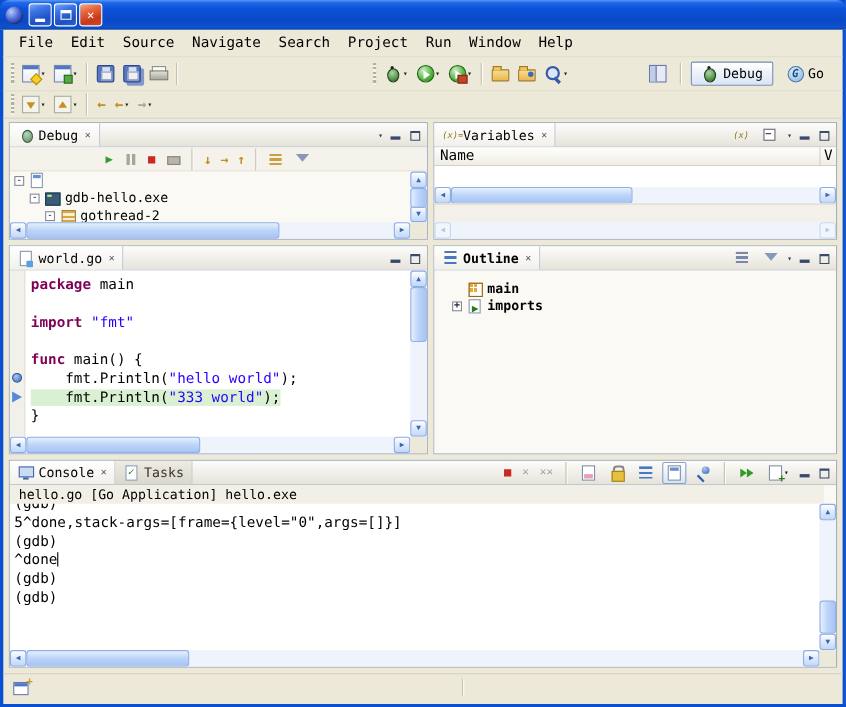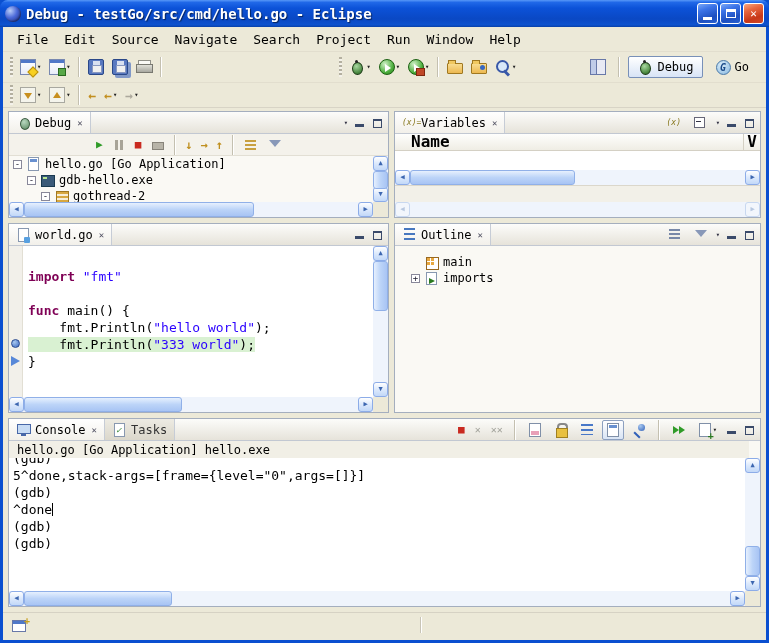--- a/index.html
+++ b/index.html
@@ -162,21 +162,21 @@
 .mark-breakpoint{width:9px;height:9px;border-radius:50%;background:radial-gradient(circle at 35% 30%,#A8C8F0,#3A68C0);border:1px solid #2A4A90;}
 .mark-instruction-pointer{width:0;height:0;border-top:5px solid transparent;border-bottom:5px solid transparent;border-left:9px solid #5888D8;}
 
 .cinfo{position:absolute;left:0;top:22px;right:11px;height:17px;display:flex;align-items:center;padding-left:8px;font-size:12px;background:#F1EFE6;}
 .cbody{position:absolute;left:0;top:39px;right:15px;bottom:15px;background:#FFF;overflow:hidden;}
 .cbody-inner{margin-top:-8px;}
 .cline{height:17px;line-height:17px;font-size:13px;white-space:pre;padding-left:4px;}
 .cursor{display:inline-block;width:1px;height:13px;background:#000;vertical-align:-2px;}
 
 .colheader{position:absolute;left:0;top:22px;right:0;height:17px;background:linear-gradient(#FEFEFC,#EFEDE4);
-  border-bottom:1px solid #D4D0C4;font-size:16px;line-height:16px;padding-left:16px;font-weight:bold;}
+  border-bottom:1px solid #D4D0C4;font-size:13px;line-height:16px;padding-left:5px;}
 .colv{position:absolute;right:0;top:0;height:17px;border-left:1px solid #D4D0C4;padding:0 3px;line-height:16px;}
 .varcontent{position:absolute;left:0;top:39px;right:0;height:19px;background:#FFF;}
 .vardetail{position:absolute;left:0;top:73px;right:0;bottom:15px;background:#F2F0E8;border-top:1px solid #DBD7CB;}
 
 .sb{position:absolute;background:#EFF4FC;}
 .sbbtn{position:absolute;width:15px;height:15px;border:1px solid #8CACE8;border-radius:3px;color:#3C66B0;
   background:linear-gradient(180deg,#FFFFFF,#DCE9FC 50%,#C2D8F8);font-size:7px;line-height:13px;text-align:center;}
 .sbthumb{position:absolute;border:1px solid #90B0E8;border-radius:3px;
   background:linear-gradient(180deg,#E6F0FE,#BCD4F8 50%,#A8C4F4);}
 .sbv .sbthumb{left:0;width:15px;background:linear-gradient(90deg,#E6F0FE,#BCD4F8 50%,#A8C4F4);}
@@ -187,21 +187,20 @@
 .statusbar{position:absolute;left:0;top:585px;width:763px;height:25px;border-top:1px solid #D6D2C4;
   display:flex;align-items:center;padding:0 6px;gap:8px;}
 .ssep{width:2px;height:16px;border-left:1px solid #C8C4B6;border-right:1px solid #FFF;}
 .sflex{flex:1;}
 </style>
 </head>
 <body>
 
 <div class="titlebar">
   <span class="app-icon"></span>
-  <span class="title-text">Debug - testGo/src/cmd/hello.go - Eclipse</span>
   <span class="win-buttons">
     <span class="wbtn">
         <i class="minbar"></i>
       </span>
     <span class="wbtn">
         <i class="maxbox"></i>
       </span>
     <span class="wbtn close">✕</span>
   </span>
 </div>
@@ -351,21 +350,20 @@
           <i class="ic ic-dropframe"></i>
         </span>
       <span class="hic">
           <i class="ic ic-stepfilter"></i>
         </span>
     </div>
     <div id="debug-tree" style="position:absolute;left:0;top:44px;right:15px;bottom:15px;overflow:hidden;background:#FAF9F4;">
         <div class="trow" style="padding-left: 4px;">
           <span class="expander">-</span>
           <span class="tic tic-launch"></span>
-          <span class="tlabel">hello.go [Go Application]</span>
         </div>
         <div class="trow" style="padding-left: 18px;">
           <span class="expander">-</span>
           <span class="tic tic-process"></span>
           <span class="tlabel">gdb-hello.exe</span>
         </div>
         <div class="trow" style="padding-left: 32px;">
           <span class="expander">-</span>
           <span class="tic tic-thread"></span>
           <span class="tlabel">gothread-2</span>
@@ -438,20 +436,21 @@
         <span class="vbtn">
             <i class="box"></i>
           </span>
       </span>
     </div>
     <div class="ruler" id="editor-ruler">
         <span class="mark mark-breakpoint" style="top: 93px;"></span>
         <span class="mark mark-instruction-pointer" style="top: 110px;"></span>
       </div>
     <div class="codearea" id="code-lines">
+        <div class="code-line"><span class="lc"><span class="seg-kw">package</span><span class="seg-pl"> main</span></span></div>
         <div class="code-line"><span class="lc"></span></div>
         <div class="code-line"><span class="lc"><span class="seg-kw">import</span><span class="seg-pl"> </span><span class="seg-str">"fmt"</span></span></div>
         <div class="code-line"><span class="lc"></span></div>
         <div class="code-line"><span class="lc"><span class="seg-kw">func</span><span class="seg-pl"> main() {</span></span></div>
         <div class="code-line"><span class="lc"><span class="seg-pl">    fmt.Println(</span><span class="seg-str">"hello world"</span><span class="seg-pl">);</span></span></div>
         <div class="code-line"><span class="lc cur"><span class="seg-pl">    fmt.Println(</span><span class="seg-str">"333 world"</span><span class="seg-pl">);</span></span></div>
         <div class="code-line"><span class="lc"><span class="seg-pl">}</span></span></div>
       </div>
     <div class="sb sbv" style="right:0;top:22px;bottom:15px;width:15px;">
       <span class="sbbtn" style="top:0;">▲</span>
@@ -459,21 +458,21 @@
       <span class="sbthumb" style="top:15px;height:50px;"></span>
     </div>
     <div class="sb sbh" style="left:0;right:15px;bottom:0;height:15px;">
       <span class="sbbtn" style="left:0;">◀</span>
       <span class="sbbtn" style="right:0;">▶</span>
       <span class="sbthumb" style="left:15px;width:158px;"></span>
     </div>
     <div class="sbcorner"></div>
   </div>
 
-  <div class="view" id="outline-view" style="left:391px;top:196px;width:367px;height:190px;">
+  <div class="view" id="outline-view" style="left:391px;top:196px;width:367px;height:190px;font-weight:bold;">
     <div class="vhead">
       <span class="vtab">
         <i class="ti ti-outline"></i>
         <span>Outline</span>
         <span class="tclose">✕</span>
       </span>
       <span class="vbtns">
         <span class="hic">
             <i class="ic ic-sort"></i>
           </span>

